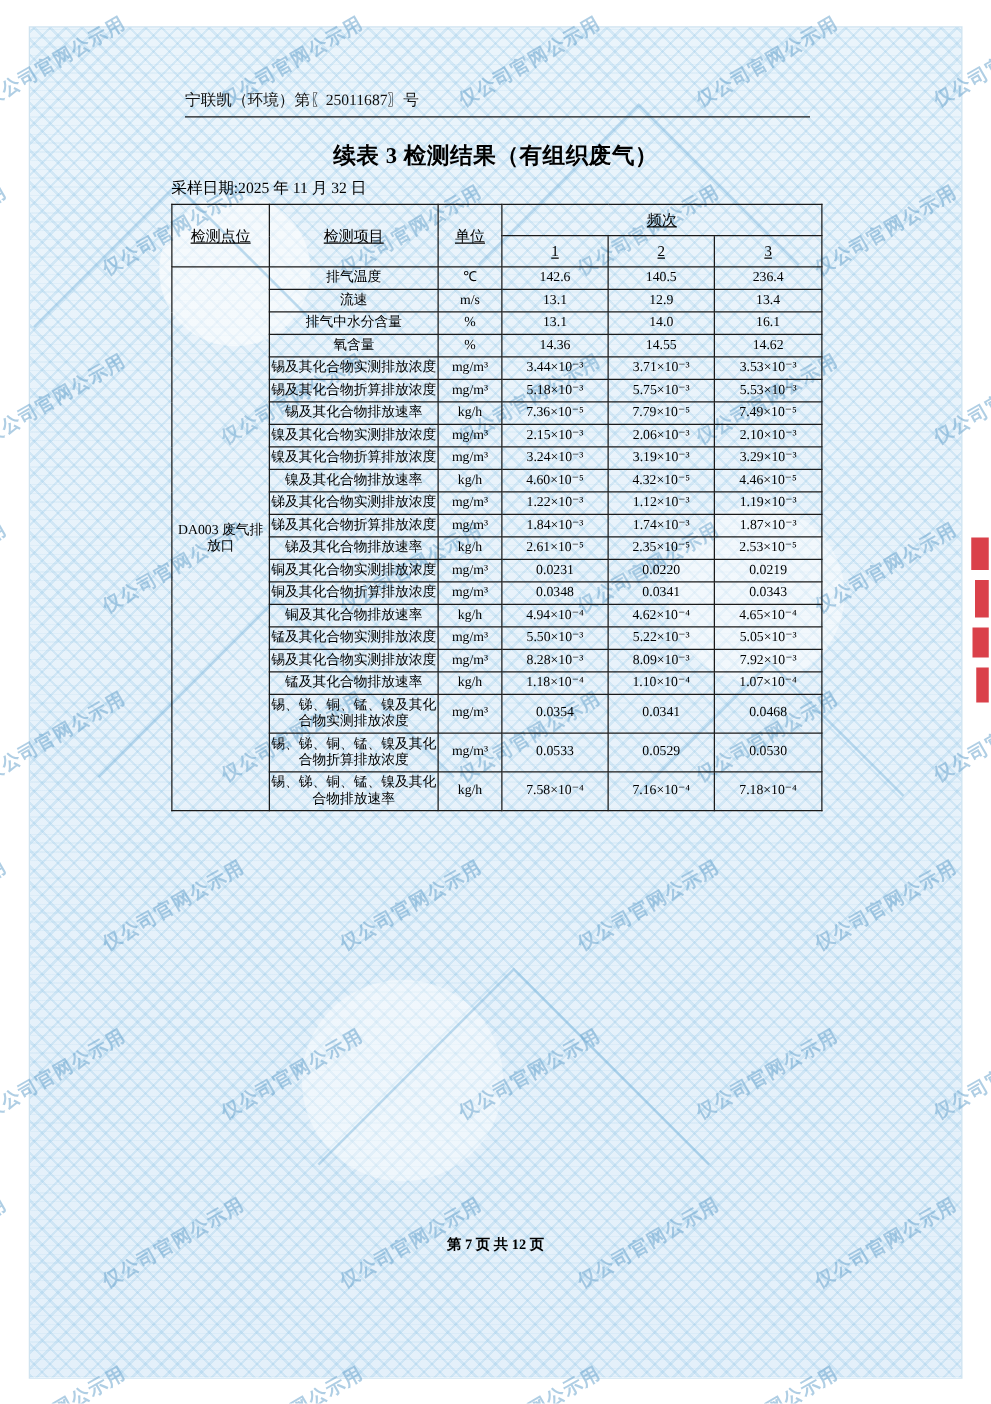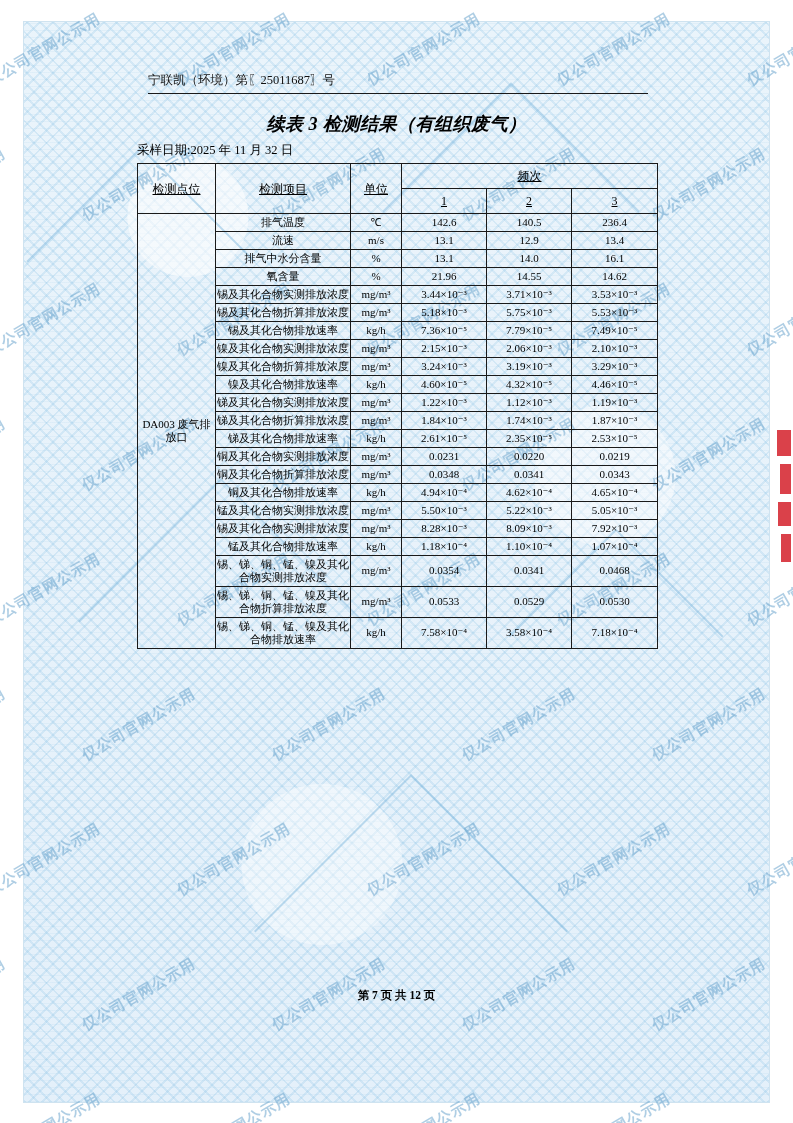--- a/index.html
+++ b/index.html
@@ -113,21 +113,20 @@
   .title {
     position: absolute;
     left: 0;
     top: 112px;
     width: 793px;
     text-align: center;
     font-size: 18px;
     font-weight: bold;
     color: #000;
     letter-spacing: .5px;
-    font-style: italic;
   }
   .sample-date {
     position: absolute;
     left: 137px;
     top: 142px;
     font-size: 12.5px;
     color: #000;
   }
 
   table.main {
@@ -296,21 +295,21 @@
         <tr>
           <td class="item">排气中水分含量</td>
           <td class="unit">%</td>
           <td class="val">13.1</td>
           <td class="val">14.0</td>
           <td class="val">16.1</td>
         </tr>
         <tr>
           <td class="item">氧含量</td>
           <td class="unit">%</td>
-          <td class="val">21.96</td>
+          <td class="val">14.36</td>
           <td class="val">14.55</td>
           <td class="val">14.62</td>
         </tr>
         <tr>
           <td class="item">锡及其化合物实测排放浓度</td>
           <td class="unit">mg/m³</td>
           <td class="val">3.44×10⁻³</td>
           <td class="val">3.71×10⁻³</td>
           <td class="val">3.53×10⁻³</td>
         </tr>
@@ -423,20 +422,20 @@
           <td class="item">锡、锑、铜、锰、镍及其化合物折算排放浓度</td>
           <td class="unit">mg/m³</td>
           <td class="val">0.0533</td>
           <td class="val">0.0529</td>
           <td class="val">0.0530</td>
         </tr>
         <tr>
           <td class="item">锡、锑、铜、锰、镍及其化合物排放速率</td>
           <td class="unit">kg/h</td>
           <td class="val">7.58×10⁻⁴</td>
-          <td class="val">3.58×10⁻⁴</td>
+          <td class="val">7.16×10⁻⁴</td>
           <td class="val">7.18×10⁻⁴</td>
         </tr>
       </tbody>
   </table>
 
   <div class="footer">第 7 页 共 12 页</div>
 </div>
 
 </body></html>

